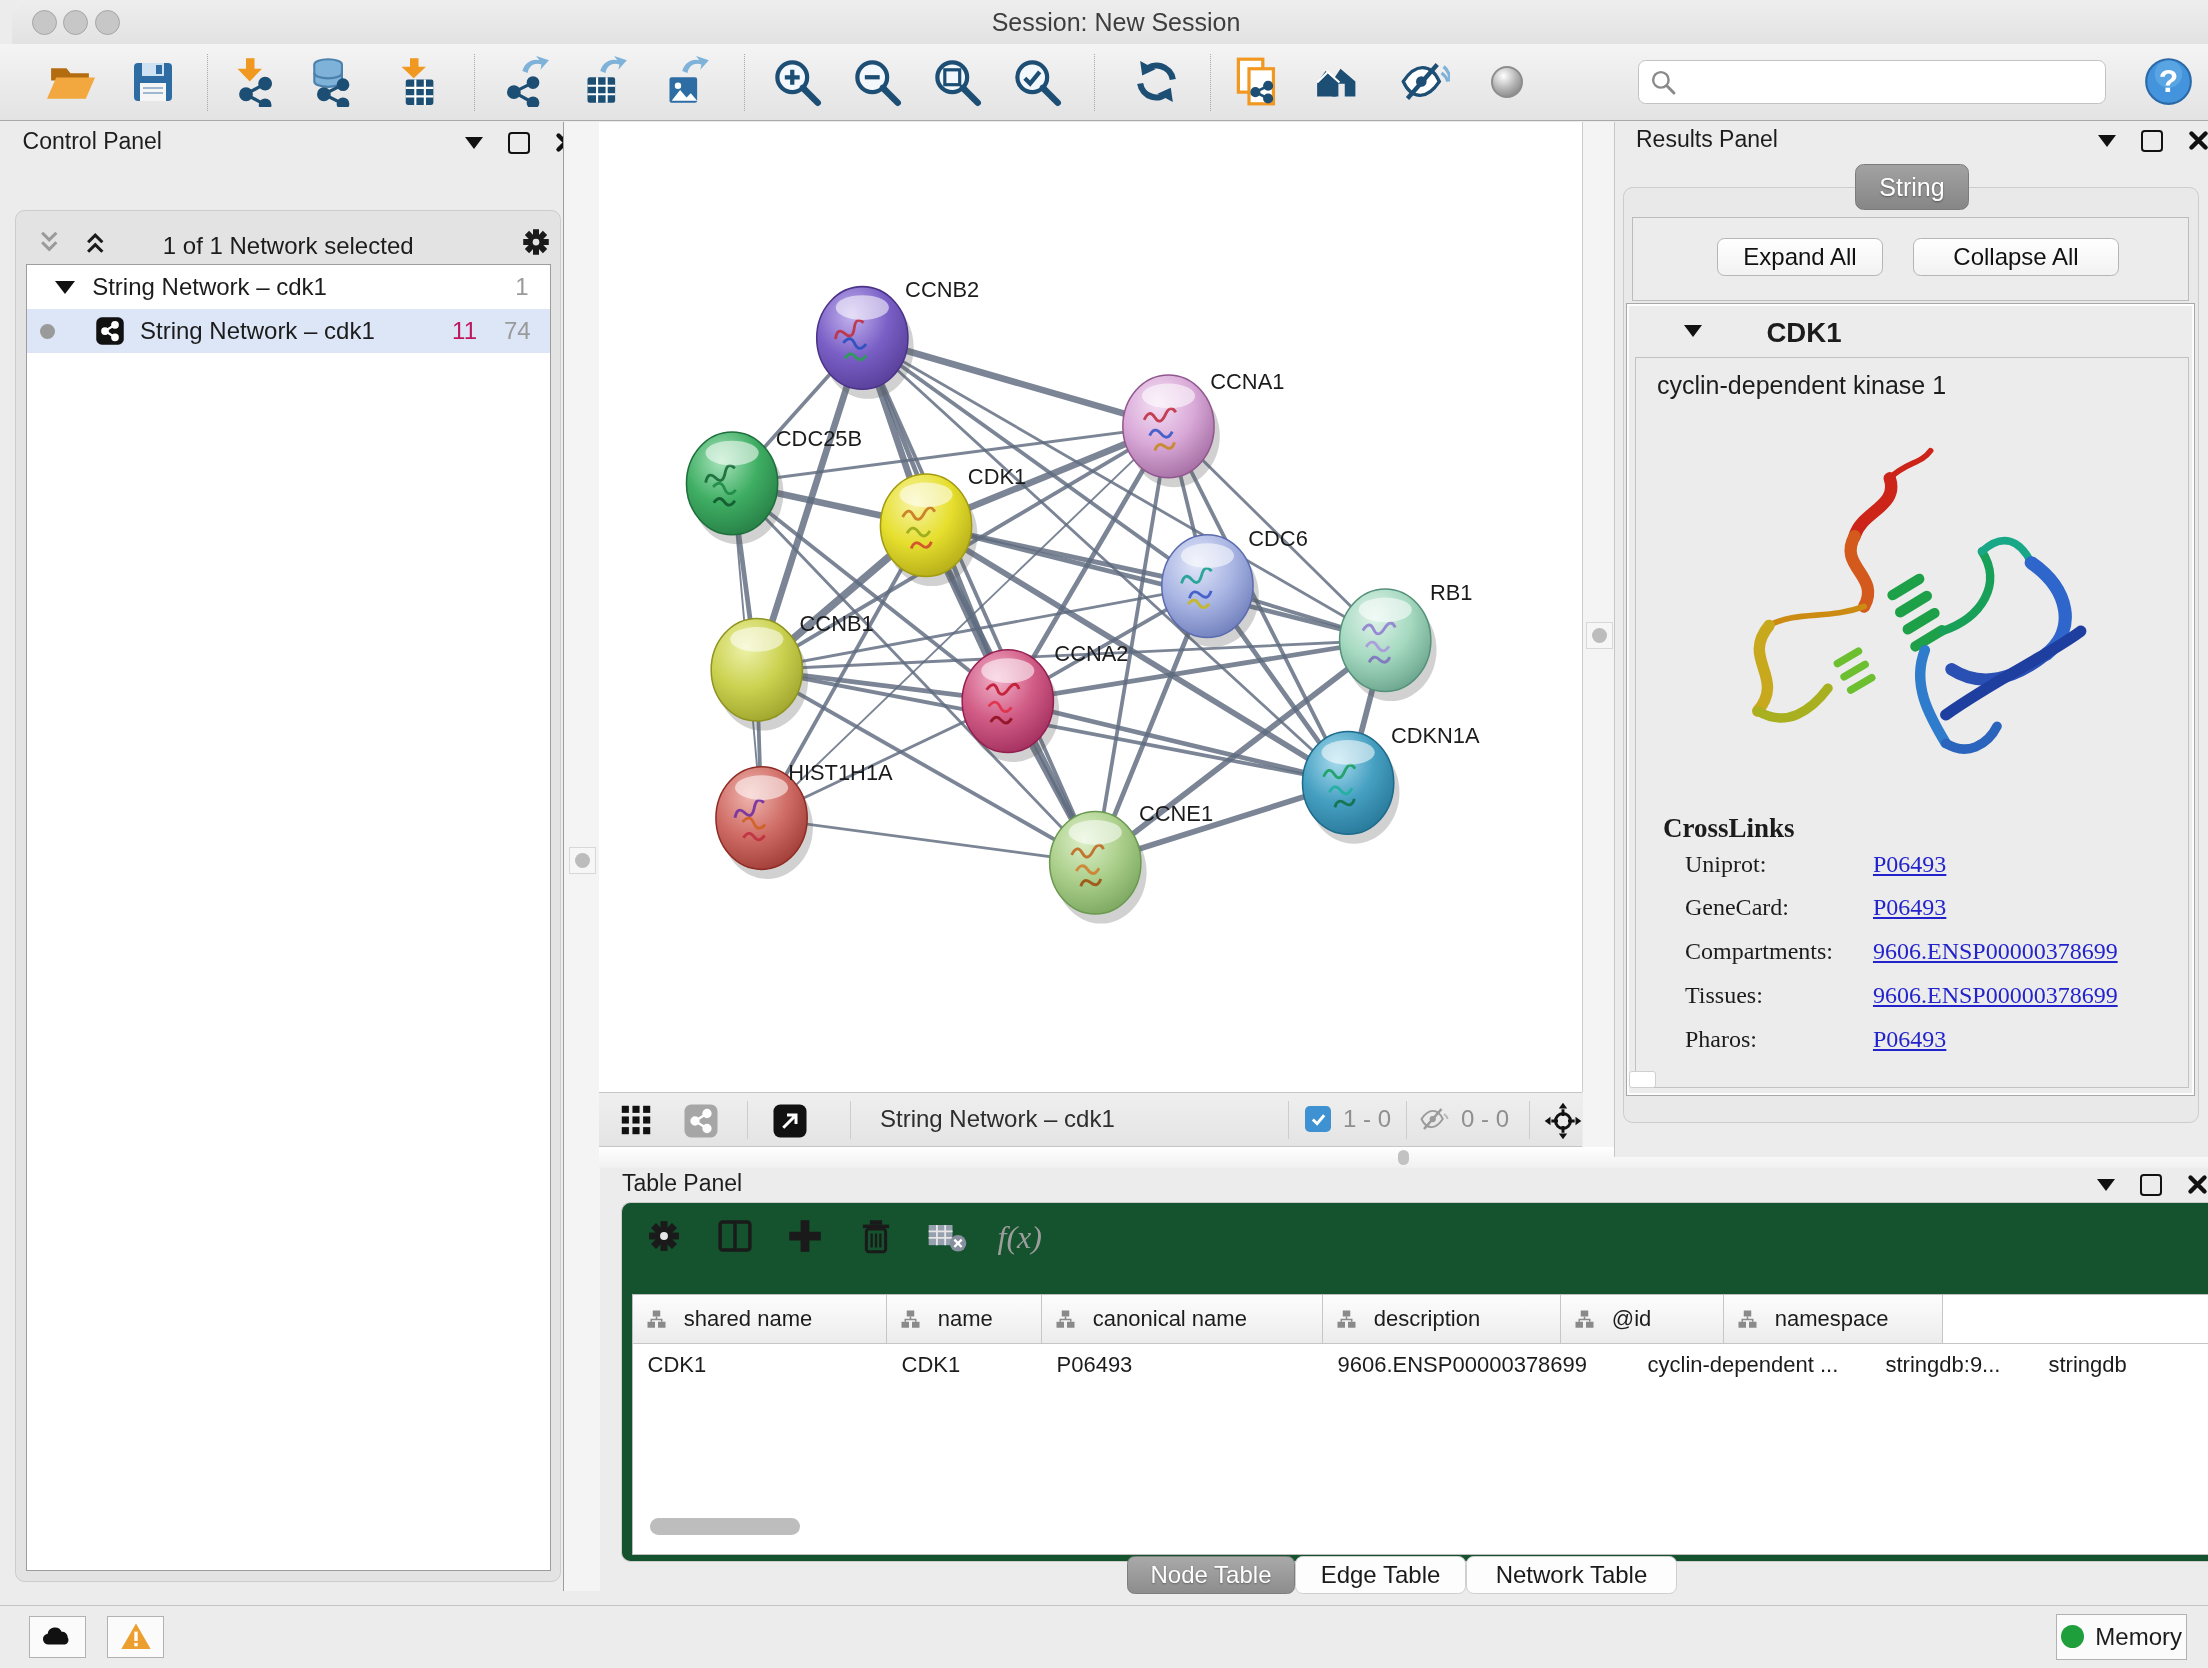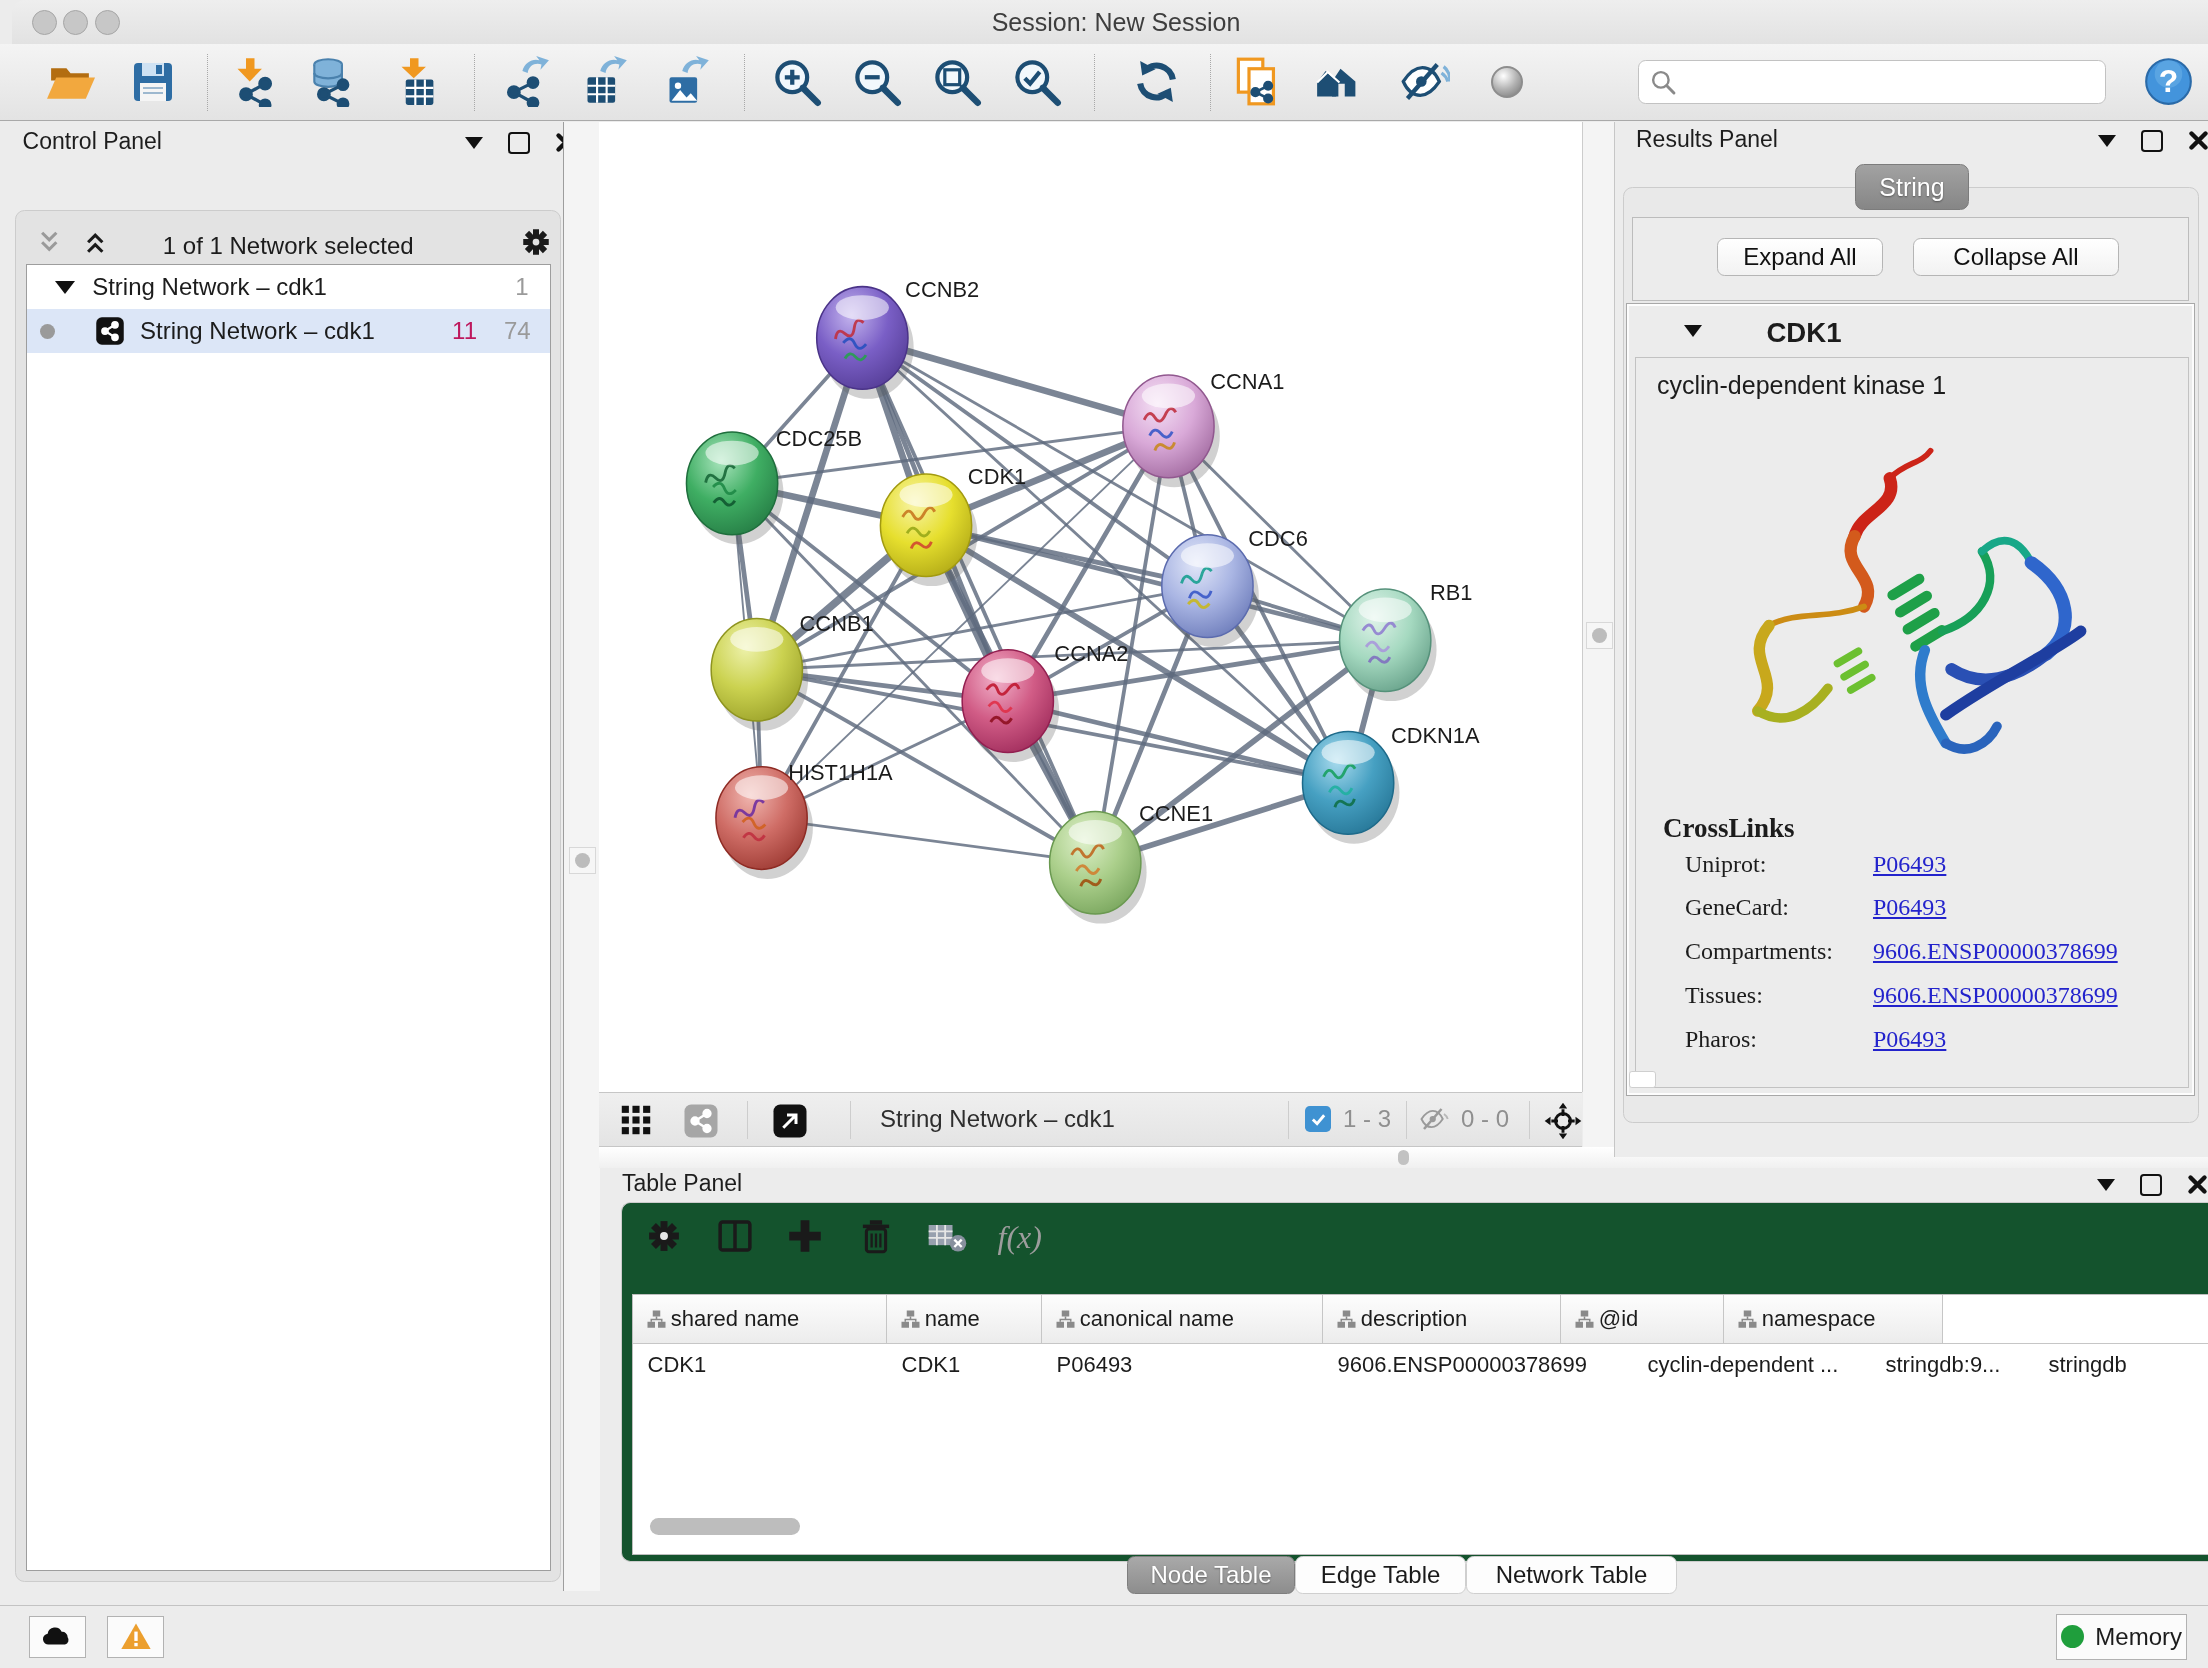--- a/index.html
+++ b/index.html
@@ -30,21 +30,21 @@
   .trow{display:flex;align-items:center;height:44px;font-size:24px}
   
   #netfoot{background:linear-gradient(#efefef,#e4e4e4);border-top:1.9px solid #c6c6c6;border-bottom:1.9px solid #c6c6c6}
   .vsep{border-left:1.9px solid #cdcdcd;height:38px;position:absolute;top:7.6px}
   
   .stringtab{background:linear-gradient(#a2a2a2,#868686);color:#fff;font-size:25px;border-radius:8.6px;border:1px solid #7c7c7c;display:flex;align-items:center;justify-content:center;text-shadow:0 1px 1.9px rgba(0,0,0,.4)}
   .serif{font-family:"Liberation Serif",serif}
   .xlink{color:#2323cc;text-decoration:underline;cursor:pointer}
   .xrow{position:absolute;font-size:24px}
   
-  #tblhead .hc{display:flex;align-items:center;gap:4px;border-right:1.9px solid #c6c6c6;box-sizing:border-box;padding-left:13.3px;font-size:22px;height:100%;background:linear-gradient(#fdfdfd,#ececec);overflow:hidden;white-space:nowrap}
+  #tblhead .hc{display:flex;align-items:center;gap:17px;border-right:1.9px solid #c6c6c6;box-sizing:border-box;padding-left:13.3px;font-size:22px;height:100%;background:linear-gradient(#fdfdfd,#ececec);overflow:hidden;white-space:nowrap}
   #tblrow .dc{display:flex;align-items:center;box-sizing:border-box;padding-left:15px;font-size:22px;height:100%;overflow:hidden;white-space:nowrap}
   .btab{height:36px;display:flex;align-items:center;justify-content:center;font-size:24px;background:#fdfdfd;border:1px solid #cfcfcf;color:#1a1a1a;border-radius:7.6px}
   .btab.active{background:linear-gradient(#a9a9a9,#8d8d8d);color:#fff;border-color:#7e7e7e;text-shadow:0 1px 1.9px rgba(0,0,0,.35)}
   
   #statusbar{left:0;top:1605px;width:2208px;height:63px;background:#ececec;border-top:1.9px solid #c3c3c3}
   .sbtn{background:#fbfbfb;border:1.9px solid #b2b2b2;display:flex;align-items:center;justify-content:center}
   
   .split-handle{background:#f6f6f6;border:1px solid #d8d8d8;display:flex;align-items:center;justify-content:center}
   .split-dot{width:15px;height:15px;border-radius:50%;background:#bcbcbc}
 </style>
@@ -515,21 +515,21 @@
       </svg>
   </div>
   <div class="vsep" style="left:251px"></div>
   <div class="abs" style="left:281px;top:12.4px;font-size:24px;color:#2e2e2e">String Network – cdk1</div>
   <div class="vsep" style="left:689px"></div>
   <div class="abs" style="left:706px;top:13.3px;width:26px;height:26px;background:#3f92d2;border-radius:4.8px;display:flex;align-items:center;justify-content:center">
     <svg width="17" height="17" viewBox="0 0 24 24">
         <path d="M4 12l6 6L20 6" stroke="#fff" stroke-width="4" fill="none"></path>
       </svg>
   </div>
-  <div class="abs" style="left:744px;top:12.4px;font-size:24px;color:#8f8f8f">1 - 3</div>
+  <div class="abs" style="left:744px;top:12.4px;font-size:24px;color:#8f8f8f">1 - 0</div>
   <div class="vsep" style="left:807px"></div>
   <div class="abs" style="left:820px;top:11.4px">
     <svg width="30" height="30" viewBox="0 0 48 48">
         <path d="M4 24c6-9 12-13 18-13s12 4 16 13c-6 9-12 13-18 13S8 33 4 24z" fill="none" stroke="#9a9a9a" stroke-width="3"></path>
         <circle cx="22" cy="24" r="5" fill="#9a9a9a"></circle>
         <path d="M8 40L36 8" stroke="#9a9a9a" stroke-width="4"></path>
         <path d="M40 16c3 2 5 5 6 8" stroke="#b8b8b8" stroke-width="3" fill="none"></path>
       </svg>
   </div>
   <div class="abs" style="left:862px;top:12.4px;font-size:24px;color:#8f8f8f">0 - 0</div>

